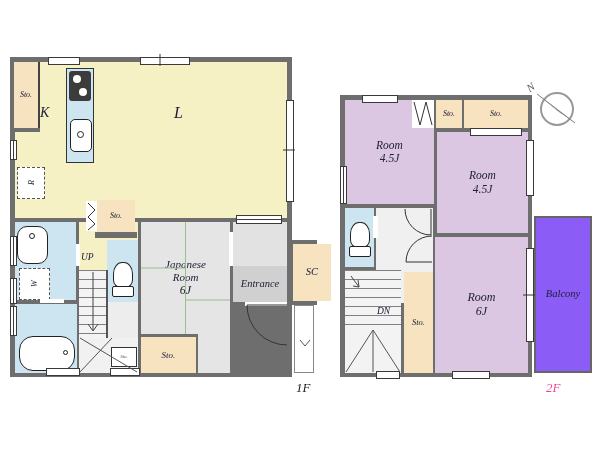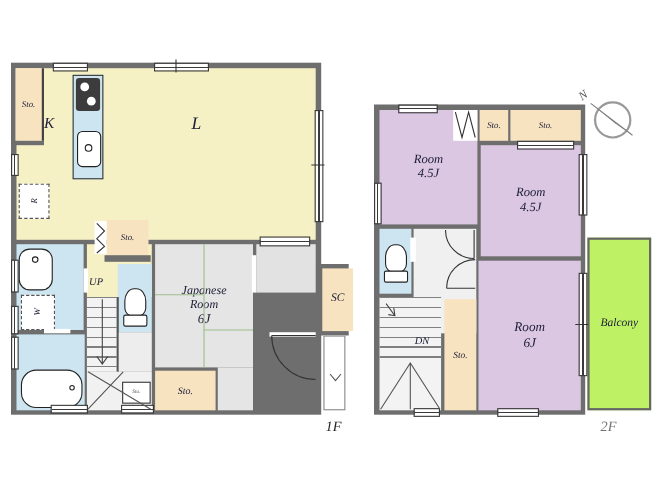--- a/index.html
+++ b/index.html
@@ -5,21 +5,21 @@
   html,body{margin:0;padding:0;background:#fff}
   #canvas{position:relative;width:600px;height:450px;background:#fff;overflow:hidden;
           font-family:"Liberation Serif",serif}
   .abs{position:absolute;box-sizing:border-box}
   .room{position:absolute;box-sizing:border-box;display:flex;flex-direction:column;
         align-items:center;justify-content:center;z-index:2}
   .lbl{font-family:"Liberation Serif",serif;font-style:italic;color:#20203a;
        line-height:1.15;text-align:center;white-space:nowrap}
   .wall{background:#6e6e6e;z-index:1}
   .yellow{background:#f5f1c5}.beige{background:#f8e3c1}.green{background:#e5e5e5}
-  .blue{background:#cde5f1}.purple{background:#dcc7e3}.khaki{background:#bef264}
+  .blue{background:#cde5f1}.purple{background:#dcc7e3}.khaki{background:#8b5cf6}
   .gray1{background:#e2e2e2}.gray2{background:#d0d0d0}.white{background:#ffffff}
   .stairs{background:#f3f3f3;background-image:repeating-linear-gradient(to bottom,#808080 0 1px,transparent 1px 9px)}
   .win{position:absolute;background:#fff;border:1px solid #3a3a3a;z-index:3}
   .win.h{background:linear-gradient(to bottom,#fff 0 42%,#3a3a3a 42% 58%,#fff 58%)}
   .win.v{background:linear-gradient(to right,#fff 0 42%,#3a3a3a 42% 58%,#fff 58%)}
   .gap{position:absolute;background:#fff;z-index:3}
   .dash{position:absolute;background:#fff;border:1px dashed #555;z-index:3;
         display:flex;align-items:center;justify-content:center}
   .fix{position:absolute;background:#fff;border:1.5px solid #222;z-index:3}
   .wm{position:absolute;z-index:6;pointer-events:none;white-space:nowrap}
@@ -91,21 +91,24 @@
     <span class="lbl" style="font-size:11px">Japanese</span>
     <span class="lbl" style="font-size:11px">Room</span>
     <span class="lbl" style="font-size:12px">6J</span>
   </div>
   <div class="abs green" style="left:198px;top:334px;width:32px;height:39px;z-index:2"></div>
   <div class="room beige" style="left:141px;top:337px;width:55px;height:36px">
     <span class="lbl" style="font-size:9px">Sto.</span>
   </div>
 
   <div class="abs gray1" style="left:233px;top:222px;width:54px;height:44px;z-index:2"></div>
-  <div class="room beige" style="left:293px;top:244px;width:28px;height:57px;z-index:2">
+  <div class="room gray2" style="left:233px;top:266px;width:54px;height:36px">
+    <span class="lbl" style="font-size:10.5px">Entrance</span>
+  </div>
+  <div class="room beige" style="left:293px;top:244px;width:38px;height:57px;z-index:2">
     <span class="lbl" style="font-size:10.5px">SC</span>
   </div>
   <div class="abs white" style="left:294px;top:305px;width:20px;height:68px;border:1px solid #888;z-index:2"></div>
   <div class="gap" style="left:245px;top:302px;width:42px;height:4px"></div>
   <div class="gap" style="left:229px;top:232px;width:4px;height:34px"></div>
   <div class="gap" style="left:76px;top:244px;width:4px;height:22px"></div>
 
   <div class="win h" style="left:48px;top:57px;width:30px;height:6px"></div>
   <div class="win h" style="left:140px;top:57px;width:48px;height:6px"></div>
   <div class="win h" style="left:236px;top:215px;width:44px;height:7px"></div>
@@ -161,21 +164,21 @@
     <span class="lbl" style="font-size:10.5px">Balcony</span>
   </div>
 
   <div class="win h" style="left:362px;top:95px;width:34px;height:6px"></div>
   <div class="win v" style="left:340px;top:166px;width:5px;height:36px"></div>
   <div class="win v" style="left:526px;top:140px;width:6px;height:54px"></div>
   <div class="win v" style="left:526px;top:248px;width:6px;height:92px"></div>
   <div class="win h" style="left:376px;top:371px;width:22px;height:6px"></div>
   <div class="win h" style="left:452px;top:371px;width:36px;height:6px"></div>
 
-  <div class="abs lbl" style="left:546px;top:381px;font-size:13px;color:#737373">2F</div>
+  <div class="abs lbl" style="left:546px;top:381px;font-size:13px;color:#ec4899">2F</div>
 
   <div class="abs lbl" style="left:527px;top:81px;font-size:11px;color:#555;transform:rotate(-35deg);z-index:3">N</div>
 
   <svg class="overlay" width="600" height="450">
     <path d="M185.5,222 V334" stroke="#9cbe8c" stroke-width="1" fill="none"></path>
     <path d="M141,268 H185" stroke="#9cbe8c" stroke-width="1" fill="none"></path>
     <path d="M185,300 H230" stroke="#9cbe8c" stroke-width="1" fill="none"></path>
     <path d="M80,338 L137,372 M80,372 L112,338" stroke="#555" stroke-width="1" fill="none"></path>
     <path d="M93,272 V330 M88,324 L93,331 L98,324" stroke="#444" stroke-width="1" fill="none"></path>
     <path d="M346,372 L373,330 L400,372 M373,330 V372" stroke="#555" stroke-width="1" fill="none"></path>

